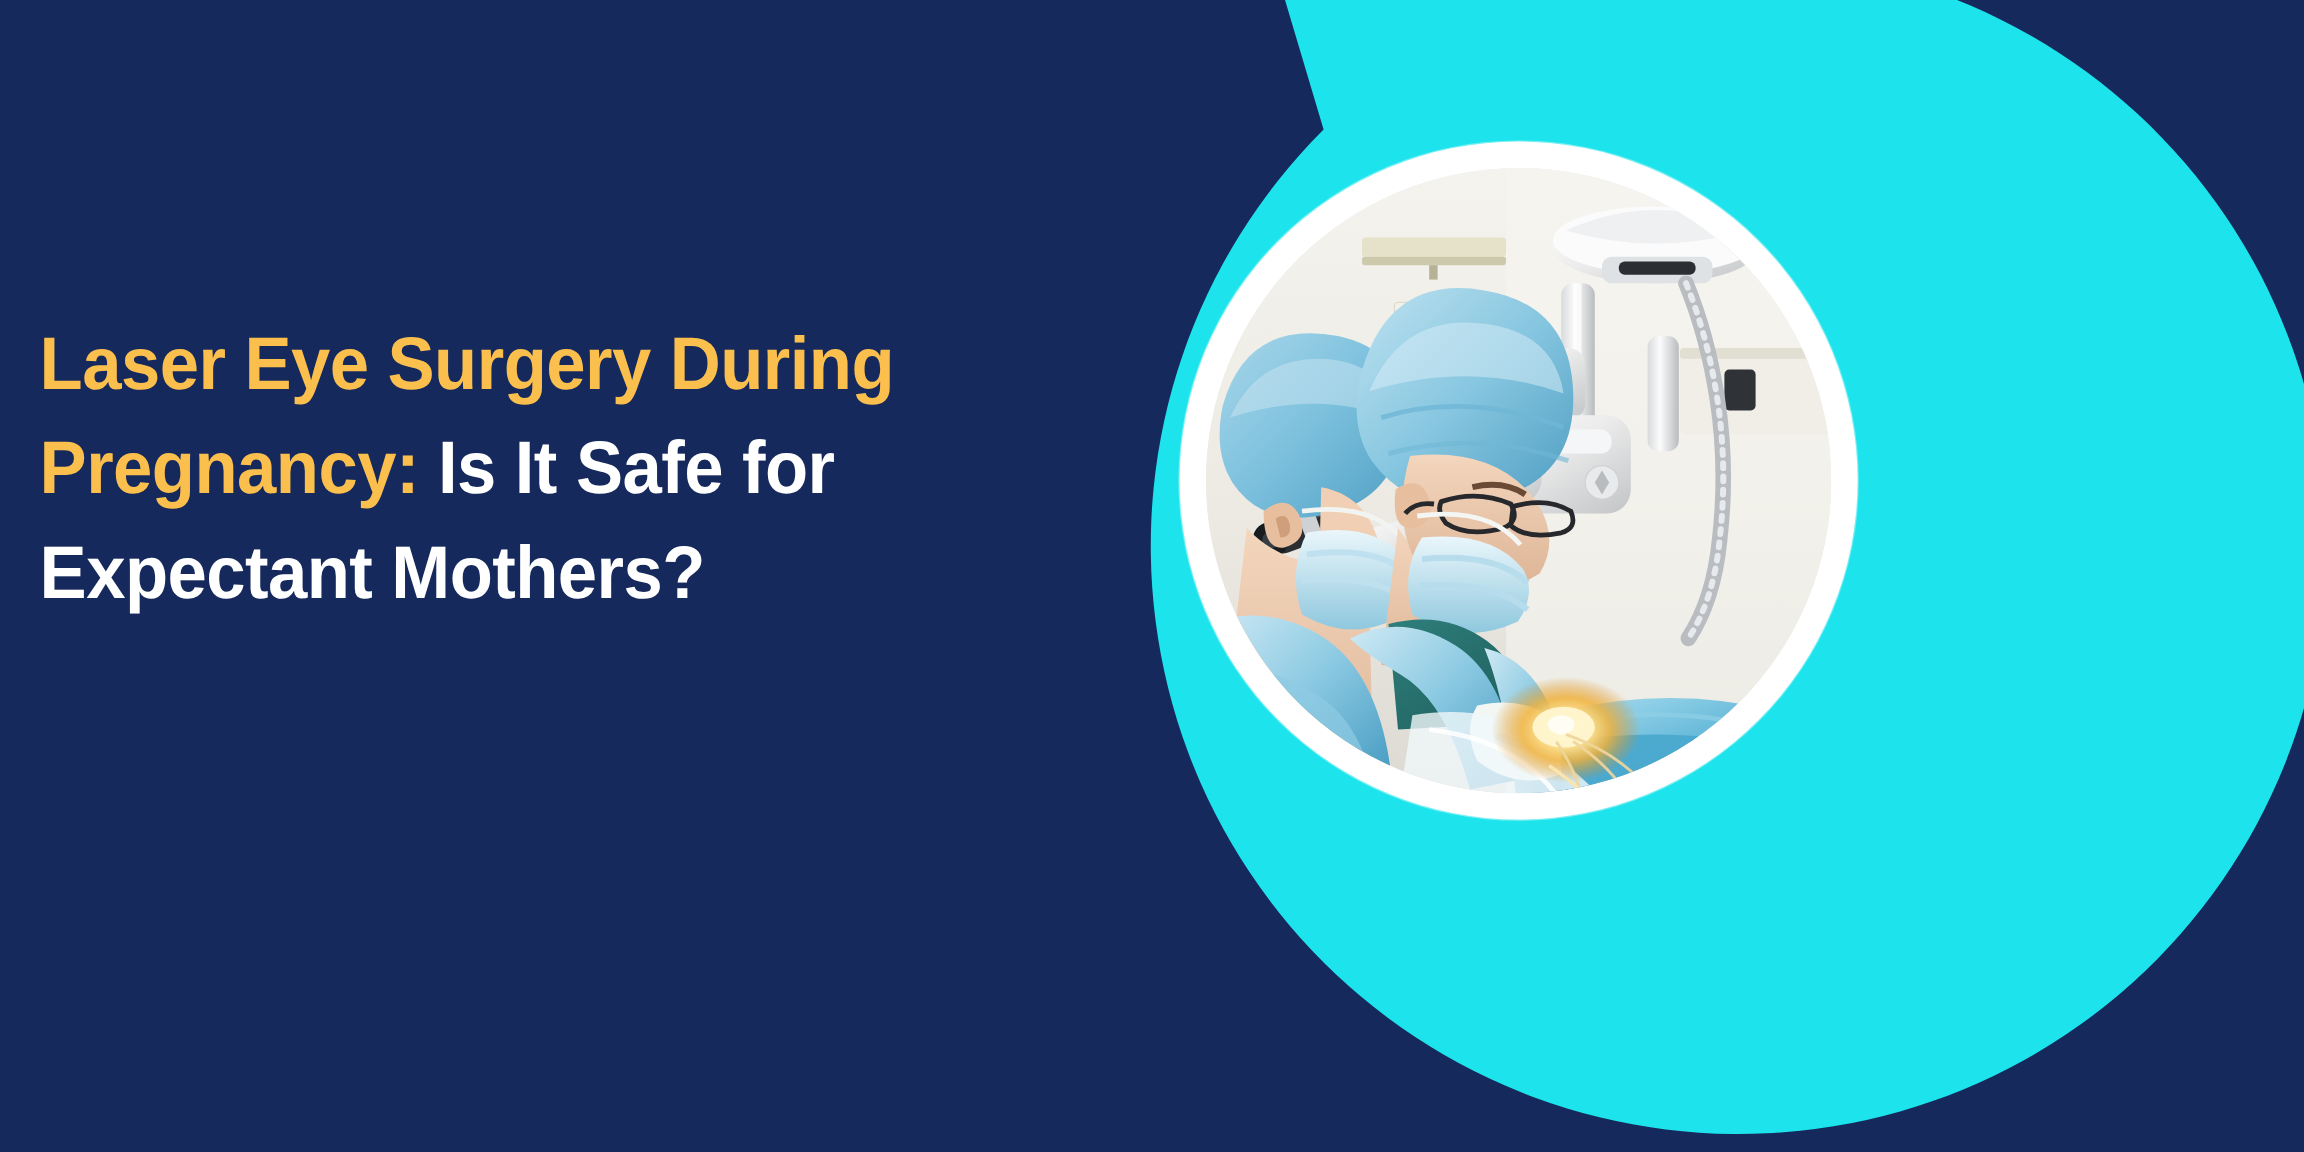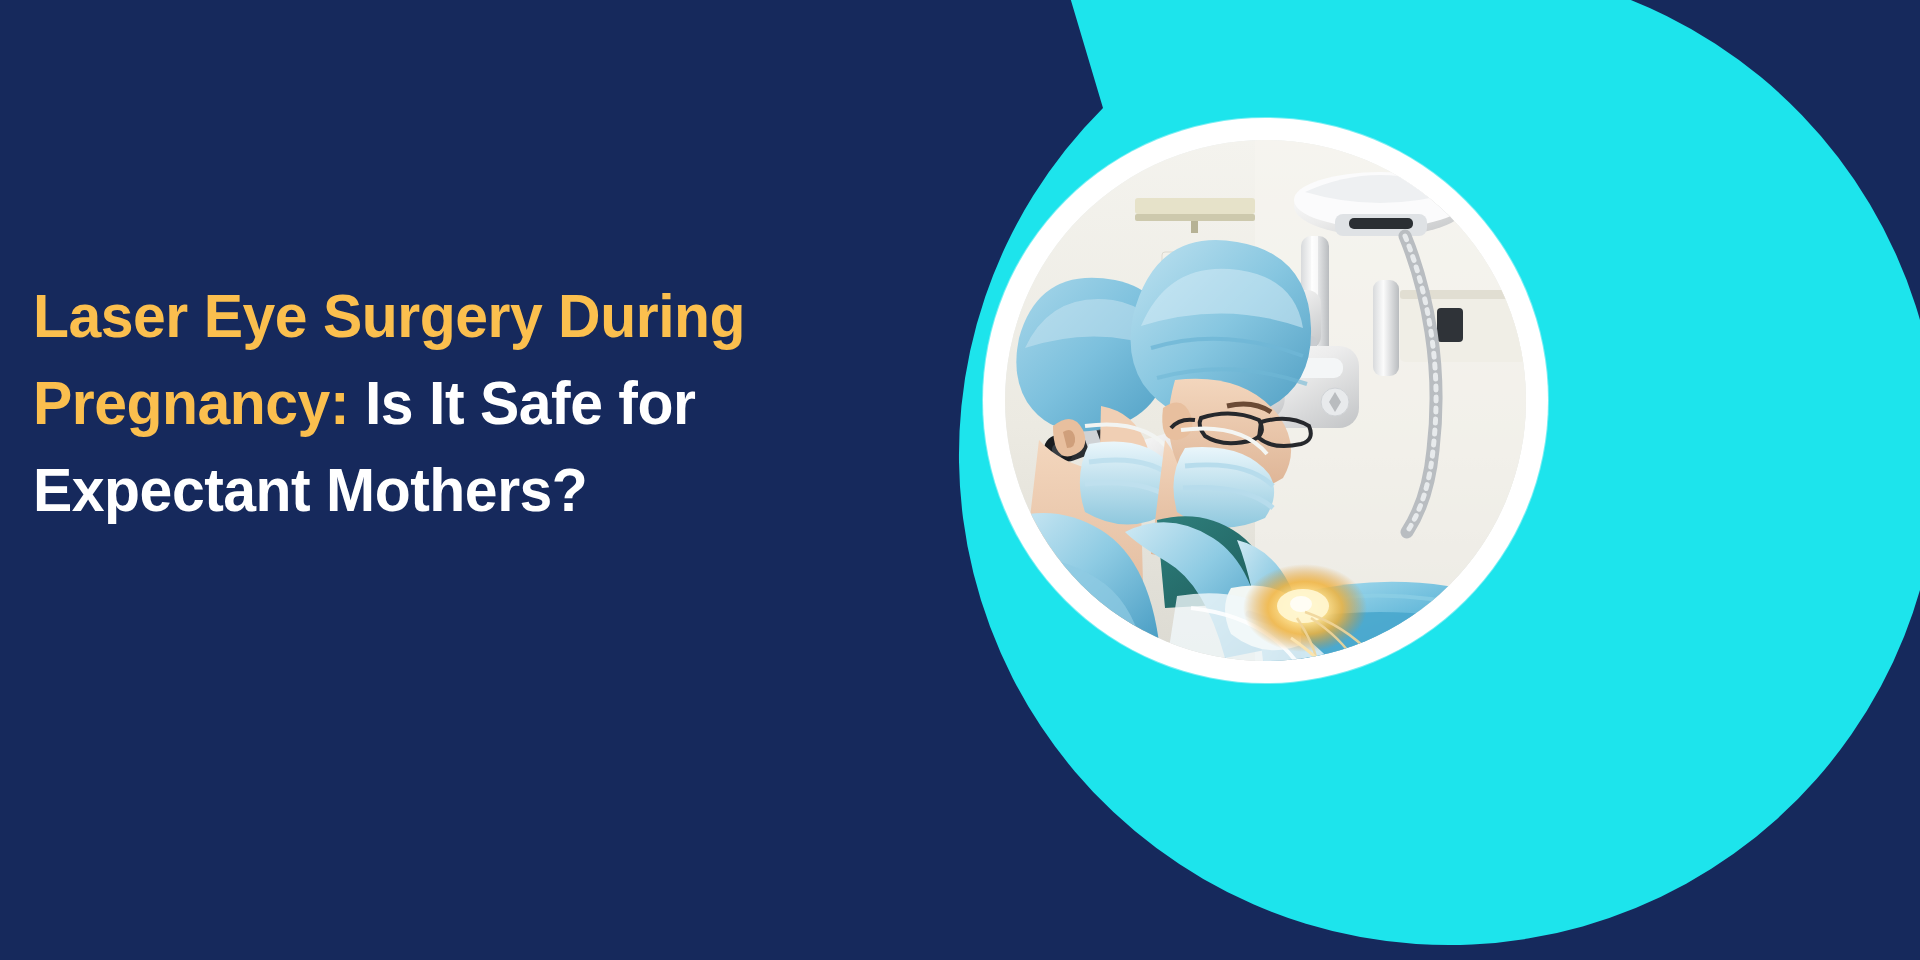--- a/index.html
+++ b/index.html
@@ -40,21 +40,21 @@
     border-radius:50%;
     overflow:hidden;
     background:#e9eef0;
   }
   .photo-clip svg{ display:block; width:521px; height:521px; }
 
   
   .headline{
     position:absolute;
     left:33px;
-    top:272px;
+    top:260px;
     width:880px;
   }
   .hl-line{
     font-size:62px;
     line-height:87px;
     font-weight:700;
     letter-spacing:-0.5px;
     white-space:nowrap;
     font-family:"Liberation Sans", sans-serif;
     transform:scaleX(0.95);

